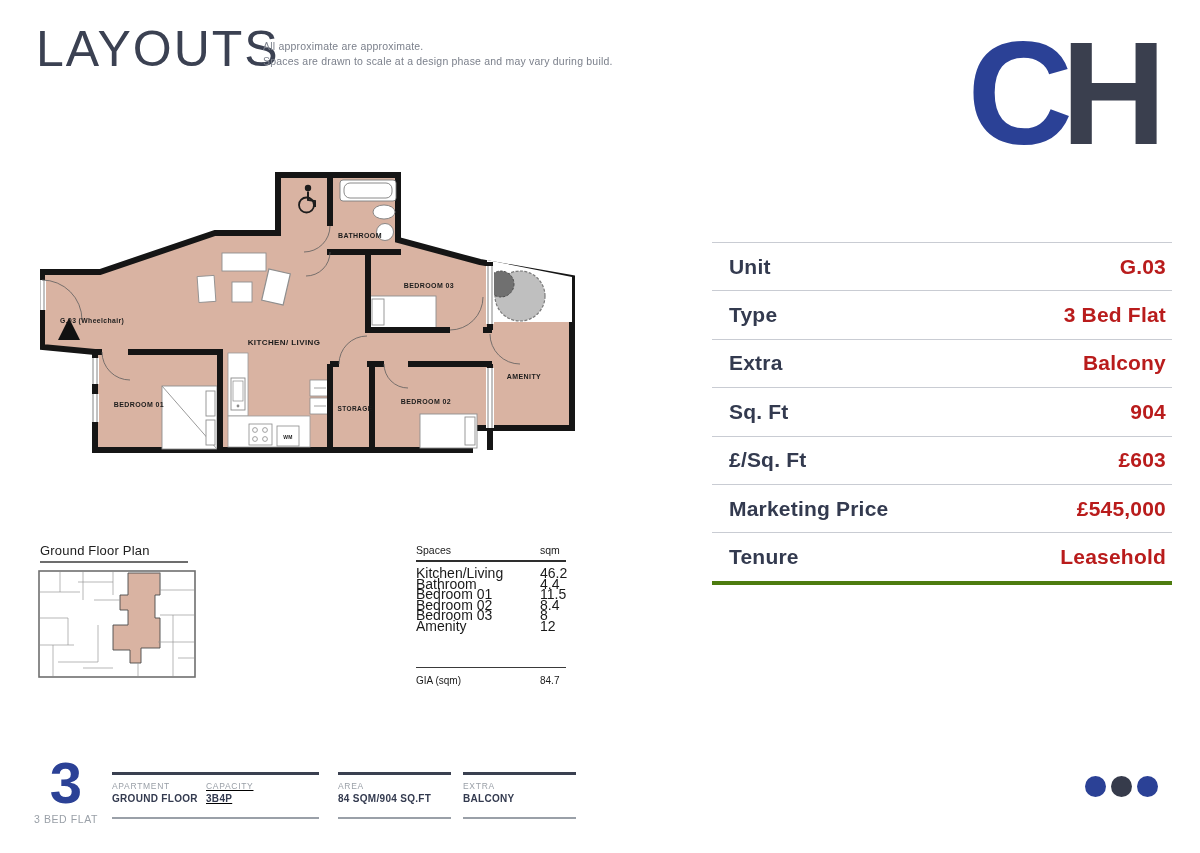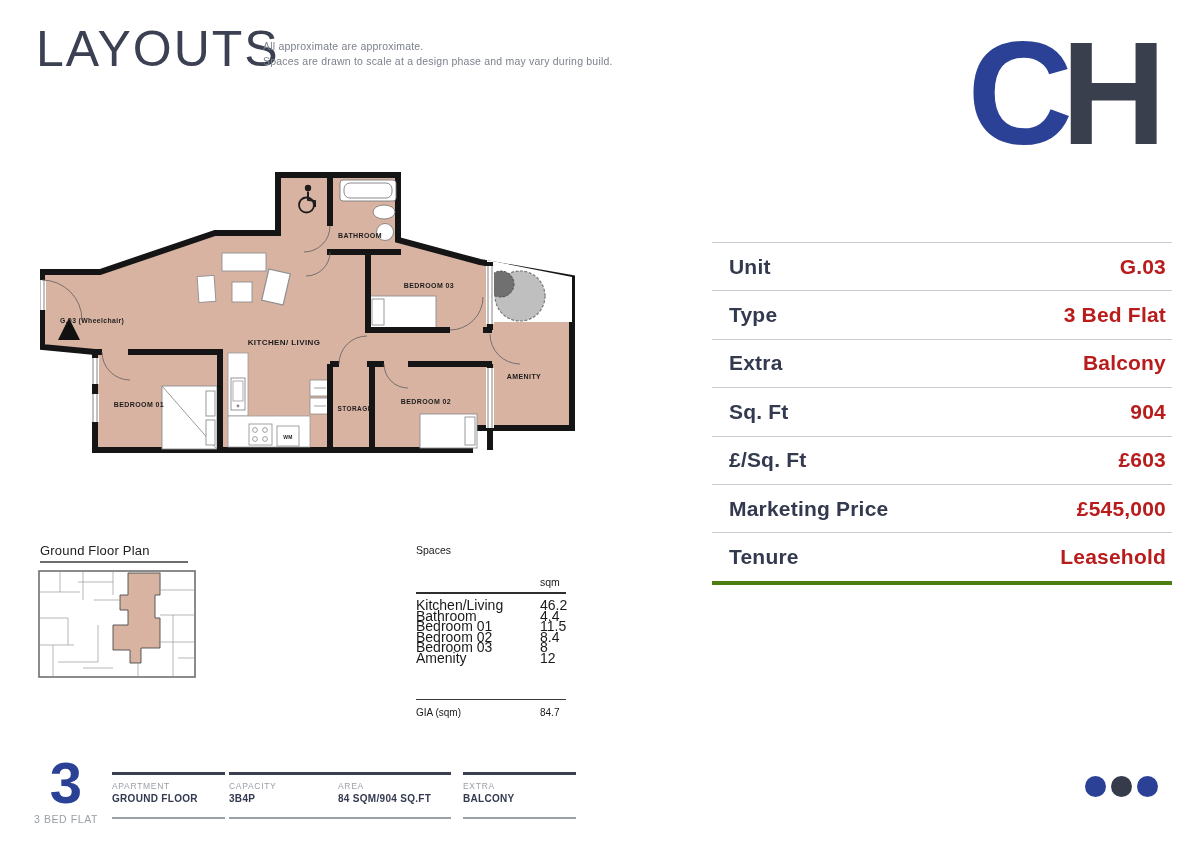--- a/index.html
+++ b/index.html
@@ -20,21 +20,21 @@
   
   .info-table { left:712px; top:242px; width:460px; border-bottom:4px solid #4d7c0f;text-align:right; }
   .info-row { display:flex; justify-content:space-between; align-items:center;
     height:48.4px; border-top:1px solid #c9ccd3; padding:0 6px 0 17px; }
   .info-label { font-size:21px; font-weight:bold; color:#333a4f; letter-spacing:0.2px; }
   .info-value { font-size:21px; font-weight:bold; color:#b91c1c; letter-spacing:0.2px; }
 
   
   .spaces { left:416px; top:544px; width:150px; color:#1a1a1a; }
   .sp-head { display:flex; font-size:10.5px; }
-  .sp-head .c1 { flex:1; } .sp-head .c2 { width:26px;margin-top:32px; }
+  .sp-head .c1 { flex:1; } .sp-head .c2 { width:26px; }
   .sp-rule1 { margin-top:4px; height:2px; background:#2e2e2e; }
   .sp-rows { margin-top:6px; }
   .sp-row { display:flex; font-size:14px; line-height:10.6px; }
   .sp-row .c1 { flex:1; } .sp-row .c2 { width:26px; }
   .sp-rule2 { margin-top:35px; height:1px; background:#3a3a3a; }
   .sp-total { display:flex; margin-top:7px; font-size:10px; }
   .sp-total .c1 { flex:1; } .sp-total .c2 { width:26px; }
 
   
   .gfp-title { left:40px; top:543px; font-size:13px; color:#202020; letter-spacing:0.2px; }
@@ -42,21 +42,21 @@
 
   
   .big-num-wrap { left:26px; top:754px; width:80px; text-align:center; }
   .big-num { font-size:58px; font-weight:bold; color:#2b4196; line-height:1.0; }
   .big-sub { font-size:10.5px; color:#9aa0a8; letter-spacing:0.6px; margin-top:1px; }
   .fcol { top:772px; width:113px; height:47px; border-top:3px solid #3a4050;
     border-bottom:2px solid #9aa0a8; padding-top:6px; }
   .fcol-label { font-size:8.5px; color:#9aa0a8; letter-spacing:0.7px; }
   .fcol-value { font-size:10px; font-weight:bold; color:#333a4f; margin-top:2px;
     letter-spacing:0.3px; }
-  .fc1 { left:88px;margin-left:24px; } .fc2 { left:229px; } .fc3 { left:338px; } .fc4 { left:463px; }
+  .fc1 { left:88px;margin-left:24px; } .fc2 { left:206px;text-decoration:underline; } .fc3 { left:338px; } .fc4 { left:463px; }
 
   .dot { top:776px; width:21px; height:21px; border-radius:50%; }
   .dot1 { left:1085px; background:#2b4196; }
   .dot2 { left:1111px; background:#363b4b; }
   .dot3 { left:1137px; background:#2b4196; }
 
   
   .plan-label { font-family:"Liberation Sans", sans-serif; font-weight:bold;
     fill:#1c1c1c; letter-spacing:0.4px; }
 </style>

